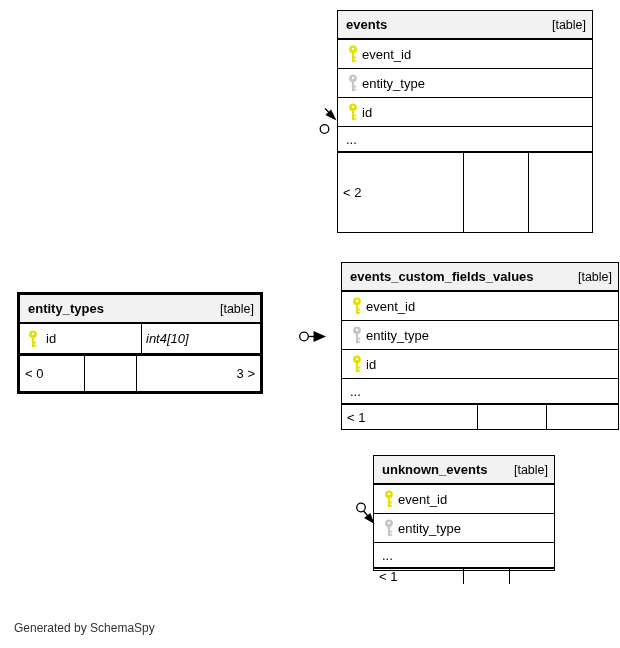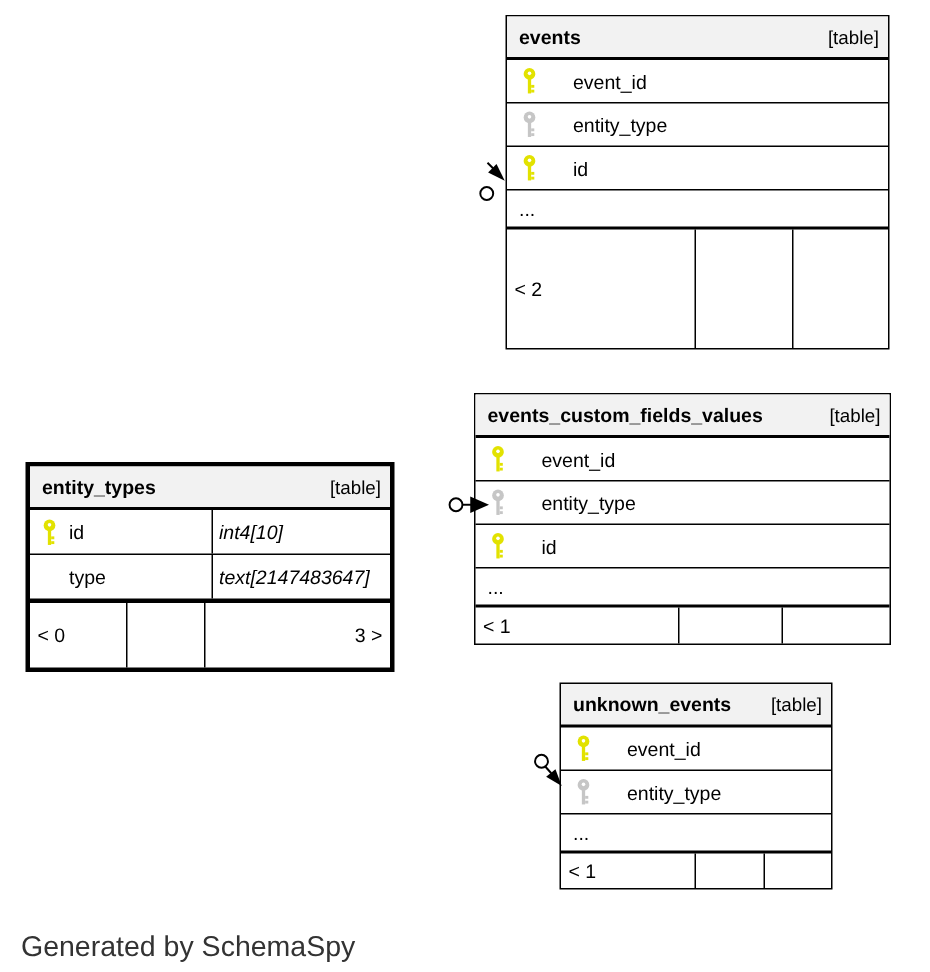--- a/index.html
+++ b/index.html
@@ -20,21 +20,21 @@
   .t-head{
     flex:none;height:29px;background:var(--header-bg);
     border-bottom:2px solid var(--border);
     display:flex;align-items:center;justify-content:space-between;
     padding:0 6px 0 8px;box-sizing:border-box;
   }
   .t-title{font-weight:bold;font-size:13px;white-space:nowrap;}
   .t-badge{font-size:12.5px;white-space:nowrap;margin-left:8px;}
   .t-row{
     flex:none;height:29px;border-bottom:1px solid var(--border);
-    display:flex;align-items:center;padding-left:10px;box-sizing:border-box;gap:24px;
+    display:flex;align-items:center;padding-left:10px;box-sizing:border-box;gap:4px;
   }
   .t-row.cols{padding-left:0;gap:0;}
   .et-name{
     width:122px;flex:none;align-self:stretch;display:flex;align-items:center;
     gap:8px;padding-left:8px;border-right:1px solid var(--border);box-sizing:border-box;
   }
   .et-type{flex:1;padding-left:4px;white-space:nowrap;font-style:italic;}
   .k-slot{width:10px;height:18px;flex:none;display:inline-flex;}
   .k-slot.pk svg .k-fill{fill:var(--primary-key);}
   .k-slot.fk svg .k-fill{fill:var(--foreign-key);}
@@ -47,21 +47,21 @@
     flex:1;display:flex;align-items:stretch;border-top:2px solid var(--border);
     box-sizing:border-box;
   }
   .t-foot .fc{
     flex:none;border-right:1px solid var(--border);display:flex;align-items:center;
     padding:0 5px;box-sizing:border-box;white-space:nowrap;
   }
   .t-foot .fc.fill{flex:1;border-right:none;}
   .t-foot .fc.right{justify-content:flex-end;}
   .overlay{position:absolute;left:0;top:0;pointer-events:none;z-index:5;}
-  .credit{position:absolute;left:14px;top:621px;font-size:19px;color:var(--credit);}
+  .credit{position:absolute;left:14px;top:621px;font-size:12px;color:var(--credit);}
 </style>
 </head>
 <body>
 
 <div class="tbl" style="left:337px;top:10px;width:256px;height:223px">
   <div class="t-head">
     <span class="t-title">events</span>
     <span class="t-badge">[table]</span>
   </div>
   <div class="t-row">
@@ -101,21 +101,21 @@
     <span>id</span>
   </div>
   <div class="t-ell">...</div>
   <div class="t-foot">
     <span class="fc" style="width:126px">&lt; 2</span>
     <span class="fc" style="width:65px"></span>
     <span class="fc fill right"></span>
   </div>
 </div>
 
-<div class="tbl" style="left:316px;top:262px;width:278px;height:168px">
+<div class="tbl" style="left:341px;top:262px;width:278px;height:168px">
   <div class="t-head">
     <span class="t-title">events_custom_fields_values</span>
     <span class="t-badge">[table]</span>
   </div>
   <div class="t-row">
     <span class="k-slot pk">
         <svg viewBox="0 0 10 18" width="10" height="18">
           <circle class="k-fill" cx="5" cy="4.3" r="3.9"></circle>
           <rect class="k-fill" x="3.9" y="7.5" width="2.2" height="9.8"></rect>
           <rect class="k-fill" x="6.1" y="11.6" width="2.1" height="1.9"></rect>
@@ -150,55 +150,48 @@
     <span>id</span>
   </div>
   <div class="t-ell">...</div>
   <div class="t-foot">
     <span class="fc" style="width:136px">&lt; 1</span>
     <span class="fc" style="width:69px"></span>
     <span class="fc fill right"></span>
   </div>
 </div>
 
-<div class="tbl focus" style="left:17px;top:308px;width:246px;height:140px">
+<div class="tbl focus" style="left:17px;top:292px;width:246px;height:102px">
   <div class="t-head">
     <span class="t-title">entity_types</span>
     <span class="t-badge">[table]</span>
   </div>
   <div class="t-row cols" style="height:30px">
     <div class="et-name">
       <span class="k-slot pk">
           <svg viewBox="0 0 10 18" width="10" height="18">
             <circle class="k-fill" cx="5" cy="4.3" r="3.9"></circle>
             <rect class="k-fill" x="3.9" y="7.5" width="2.2" height="9.8"></rect>
             <rect class="k-fill" x="6.1" y="11.6" width="2.1" height="1.9"></rect>
             <rect class="k-fill" x="6.1" y="14.8" width="2.1" height="1.9"></rect>
             <circle class="k-hole" cx="5" cy="3.9" r="1.2"></circle>
           </svg>
         </span>
       <span>id</span>
     </div>
     <div class="et-type">int4[10]</div>
   </div>
-  <div class="t-row cols" style="height:30px">
-    <div class="et-name">
-      <span class="k-slot"></span>
-      <span>type</span>
-    </div>
-    <div class="et-type">text[2147483647]</div>
-  </div>
   <div class="t-foot">
     <span class="fc" style="width:65px">&lt; 0</span>
     <span class="fc" style="width:52px"></span>
     <span class="fc fill right">3 &gt;</span>
   </div>
 </div>
 
-<div class="tbl" style="left:373px;top:455px;width:182px;height:138px">
+<div class="tbl" style="left:373px;top:455px;width:182px;height:116px">
   <div class="t-head">
     <span class="t-title">unknown_events</span>
     <span class="t-badge">[table]</span>
   </div>
   <div class="t-row">
     <span class="k-slot pk">
         <svg viewBox="0 0 10 18" width="10" height="18">
           <circle class="k-fill" cx="5" cy="4.3" r="3.9"></circle>
           <rect class="k-fill" x="3.9" y="7.5" width="2.2" height="9.8"></rect>
           <rect class="k-fill" x="6.1" y="11.6" width="2.1" height="1.9"></rect>

